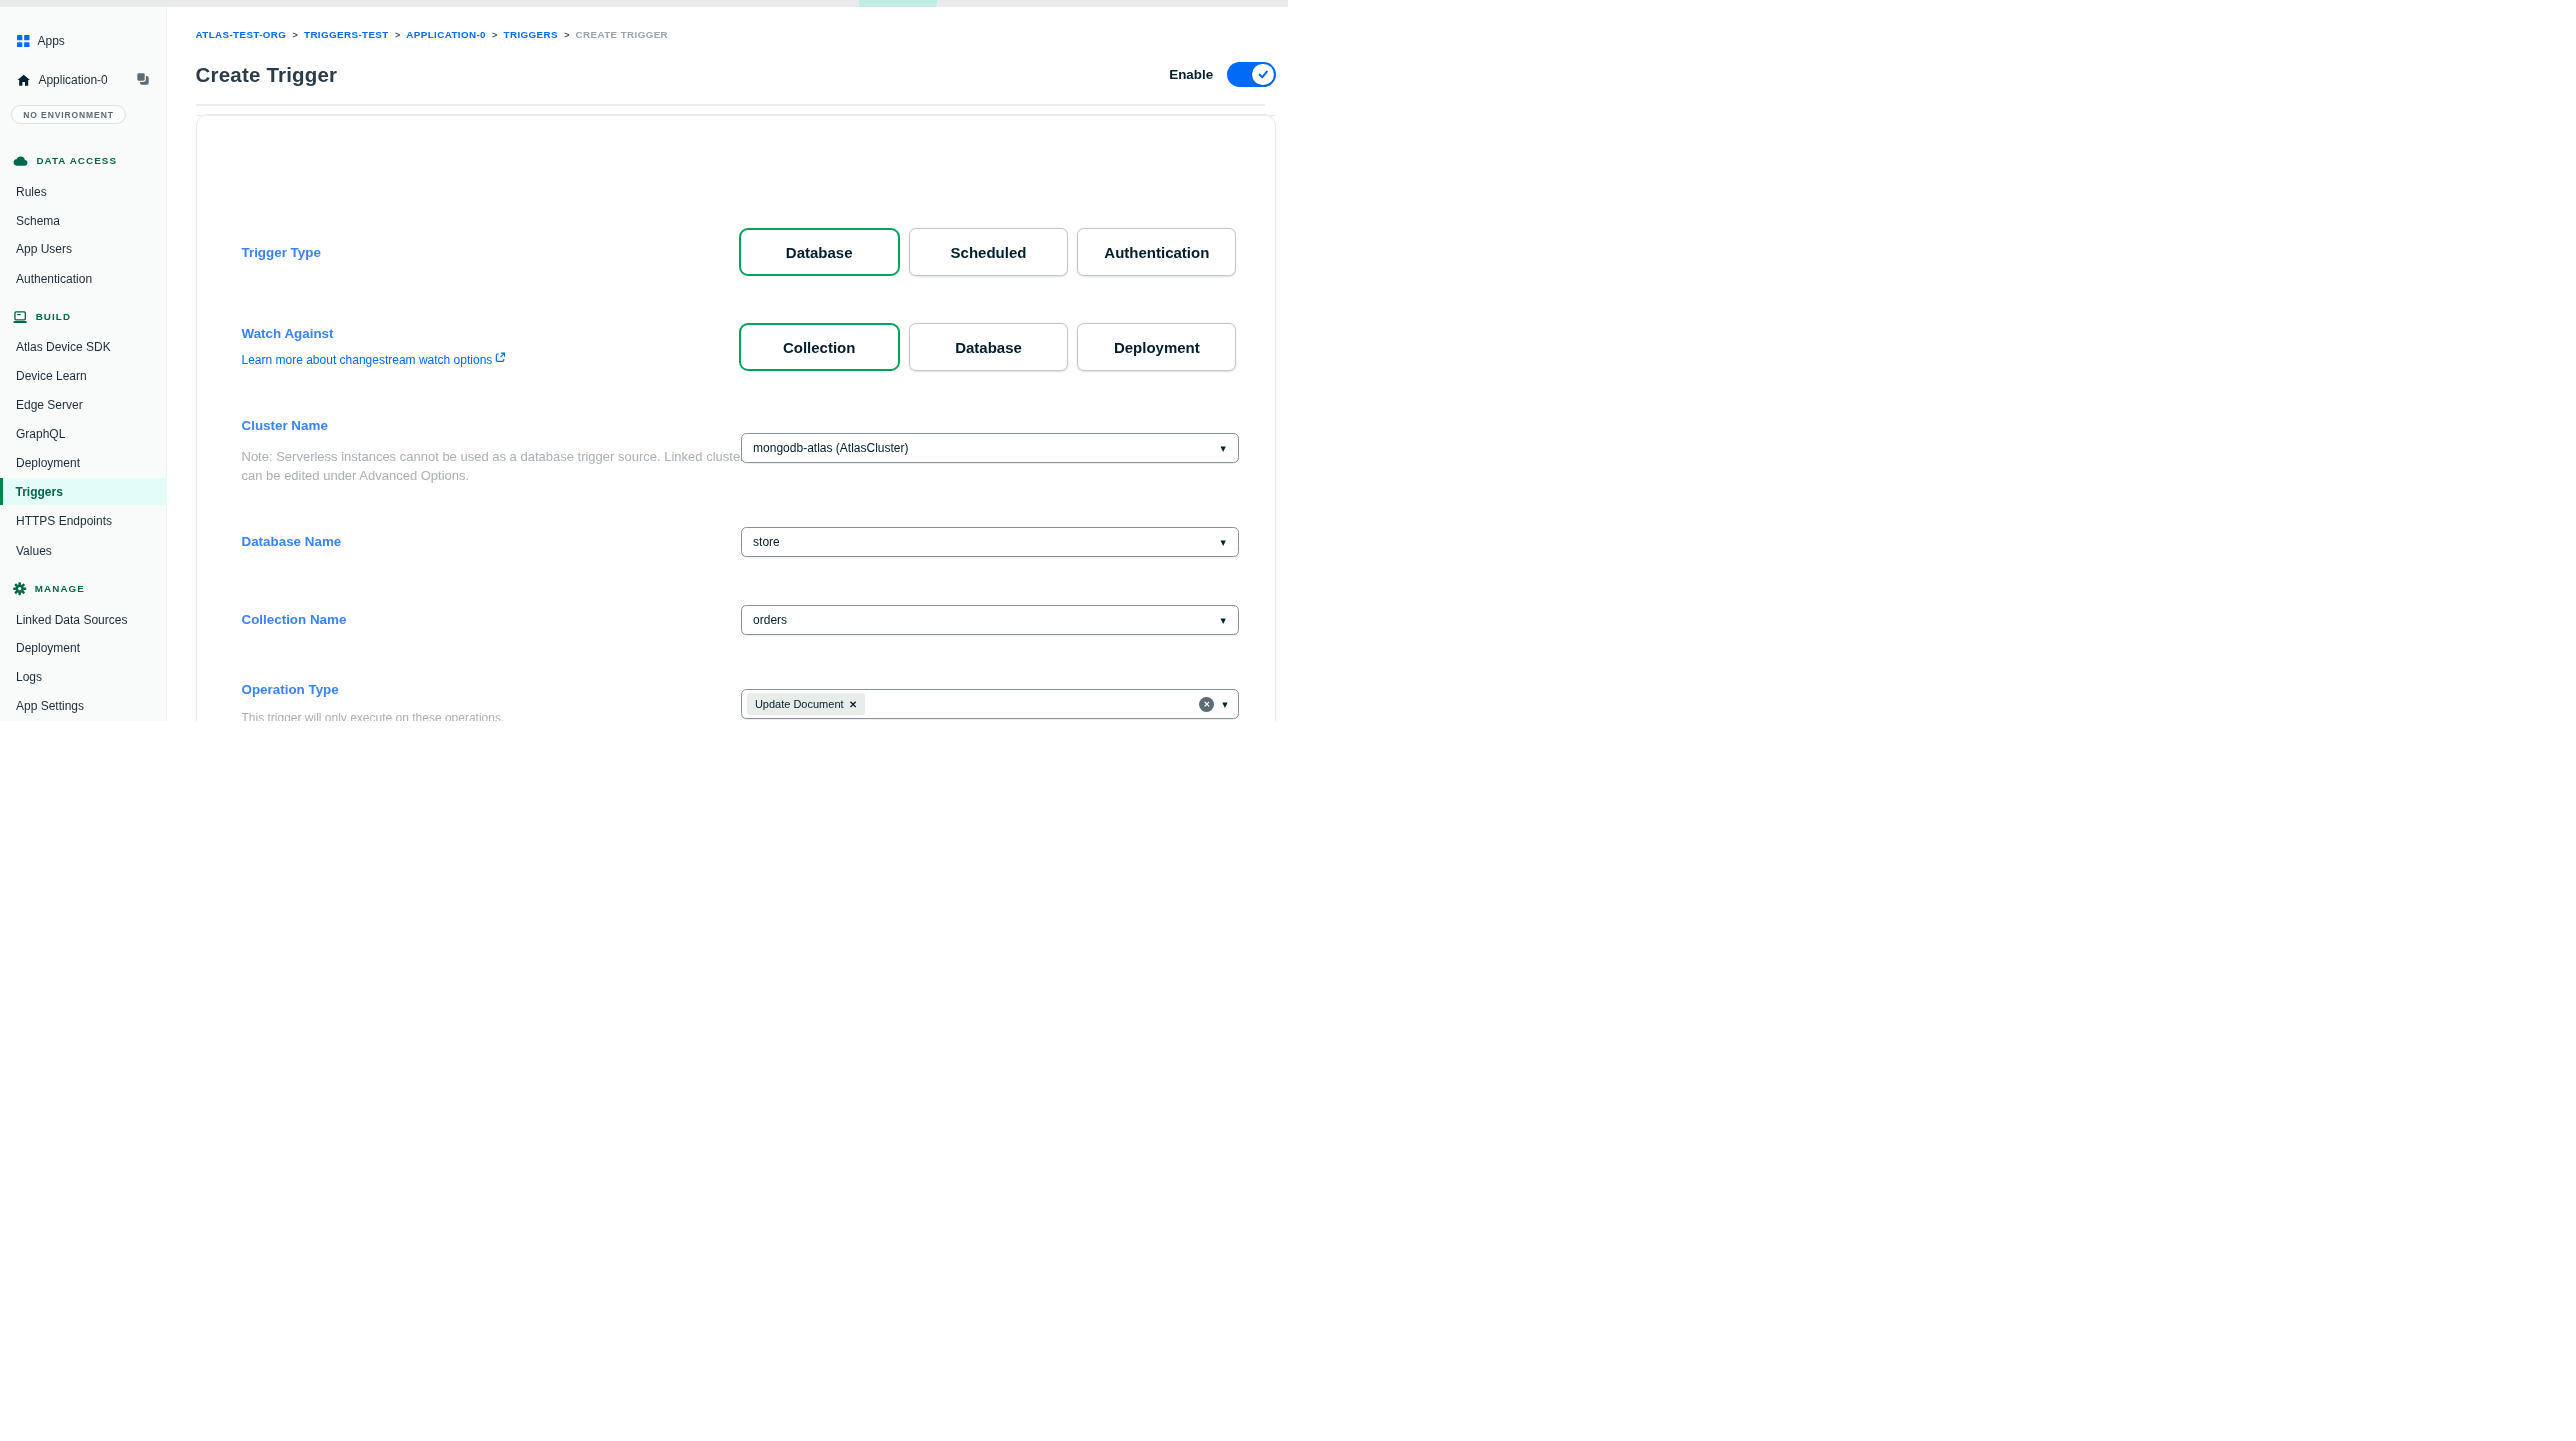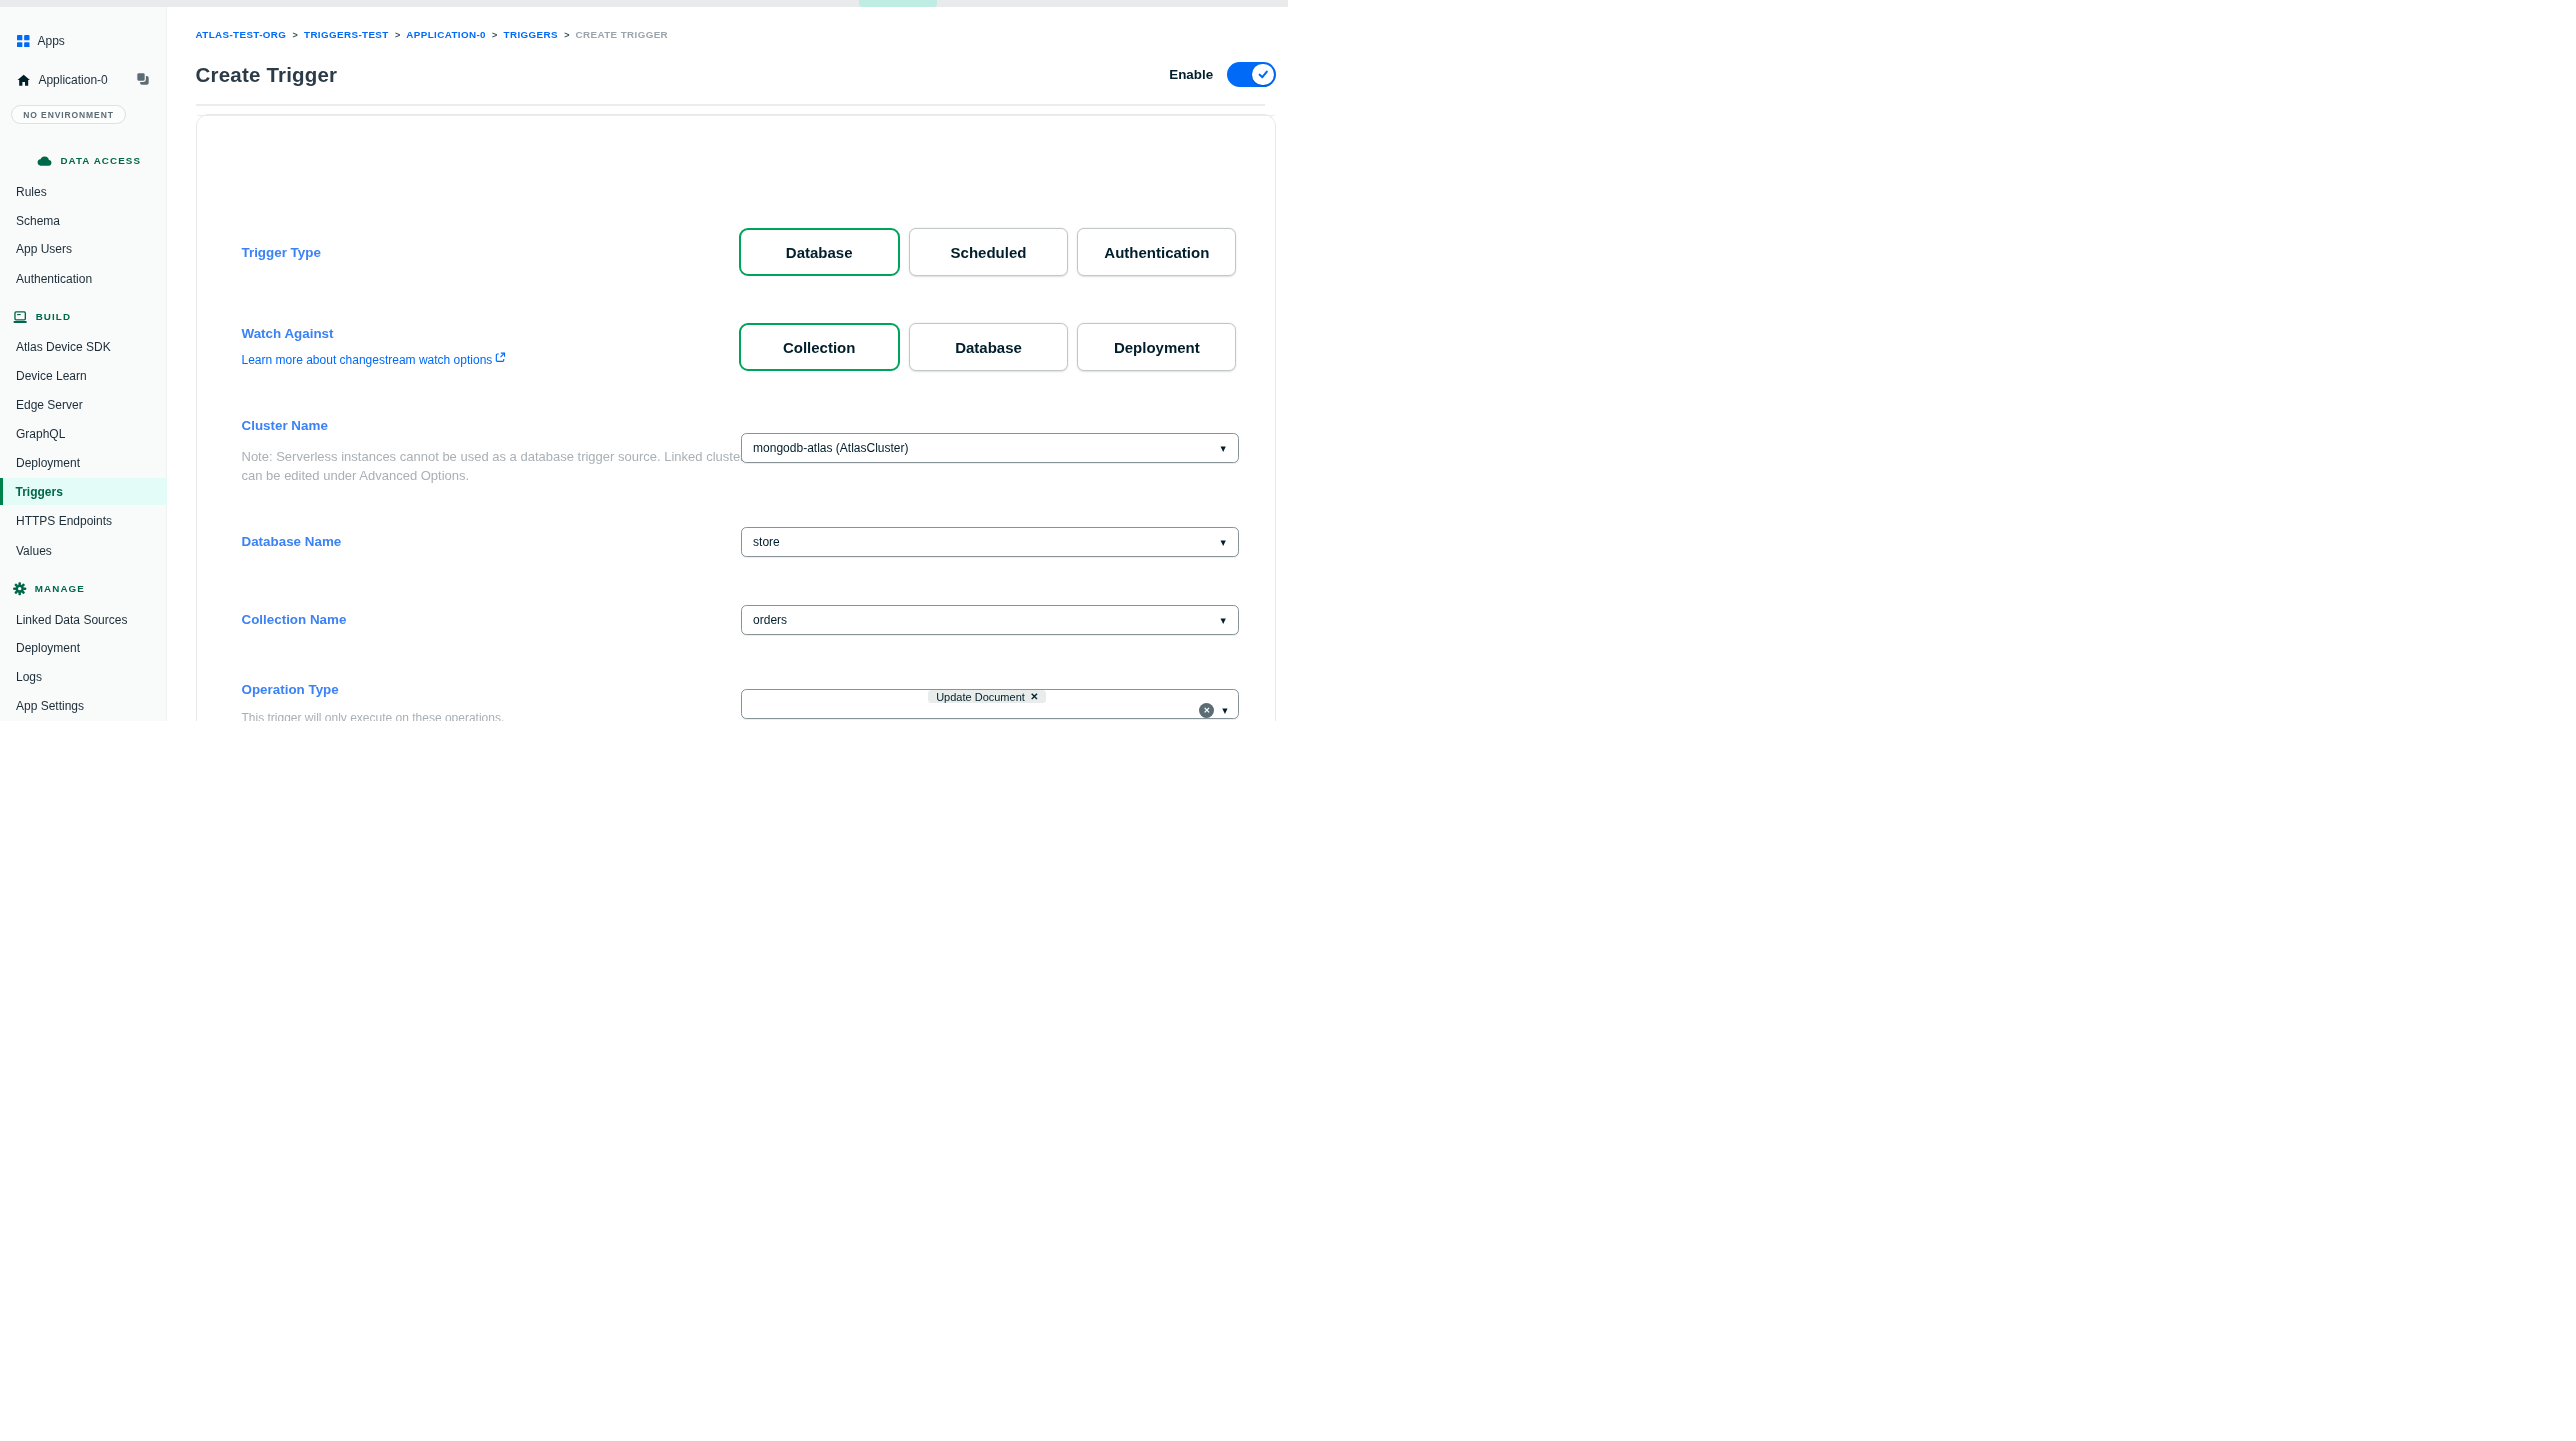--- a/index.html
+++ b/index.html
@@ -117,21 +117,21 @@
               <rect x="0.8" y="0.8" width="9.6" height="9.6" rx="2" fill="#5C6C75" stroke="#F9FAFA" stroke-width="1.4"></rect>
             </svg>
         </span>
       </div>
     </div>
 
     <div class="env-pill" style="top:98px;">
       <span>NO ENVIRONMENT</span>
     </div>
 
-    <div class="s-abs" style="top:144px;margin-left:24px;">
+    <div class="s-abs" style="top:144px;">
       <div class="s-header">
         <svg width="15" height="11.6" viewBox="0 0 17 13">
             <path d="M4.2 12 a3.6 3.6 0 0 1 -0.3 -7.18 A5 5 0 0 1 13.5 5.6 a3.2 3.2 0 0 1 -0.8 6.4 Z" fill="#00684A"></path>
             <path d="M14.6 10.8 a4.6 4.6 0 0 0 0 -4.4 L16.2 8.6 Z" fill="#00684A"></path>
           </svg>
         <span class="hlbl">DATA ACCESS</span>
       </div>
     </div>
     <div class="s-abs" style="top:171px;">
         <div class="s-item">
@@ -327,21 +327,21 @@
       </div>
 
       <span class="row-label" style="top:497px;">Collection Name</span>
       <div class="dropdown" style="top:490px;">
         <span class="val">orders</span>
         <span class="caret">▾</span>
       </div>
 
       <span class="row-label" style="top:567px;">Operation Type</span>
       <span class="row-helper" style="top:596px;">This trigger will only execute on these operations.</span>
-      <div class="multiselect" style="top:574px;flex-direction:column;">
+      <div class="multiselect" style="top:574px;">
         <span class="chip">
           <span class="chip-label">Update Document</span>
           <span class="chip-x">✕</span>
         </span>
         <span class="ms-right">
           <span class="clear-btn">✕</span>
           <span class="ms-caret">▾</span>
         </span>
       </div>
     </section>

